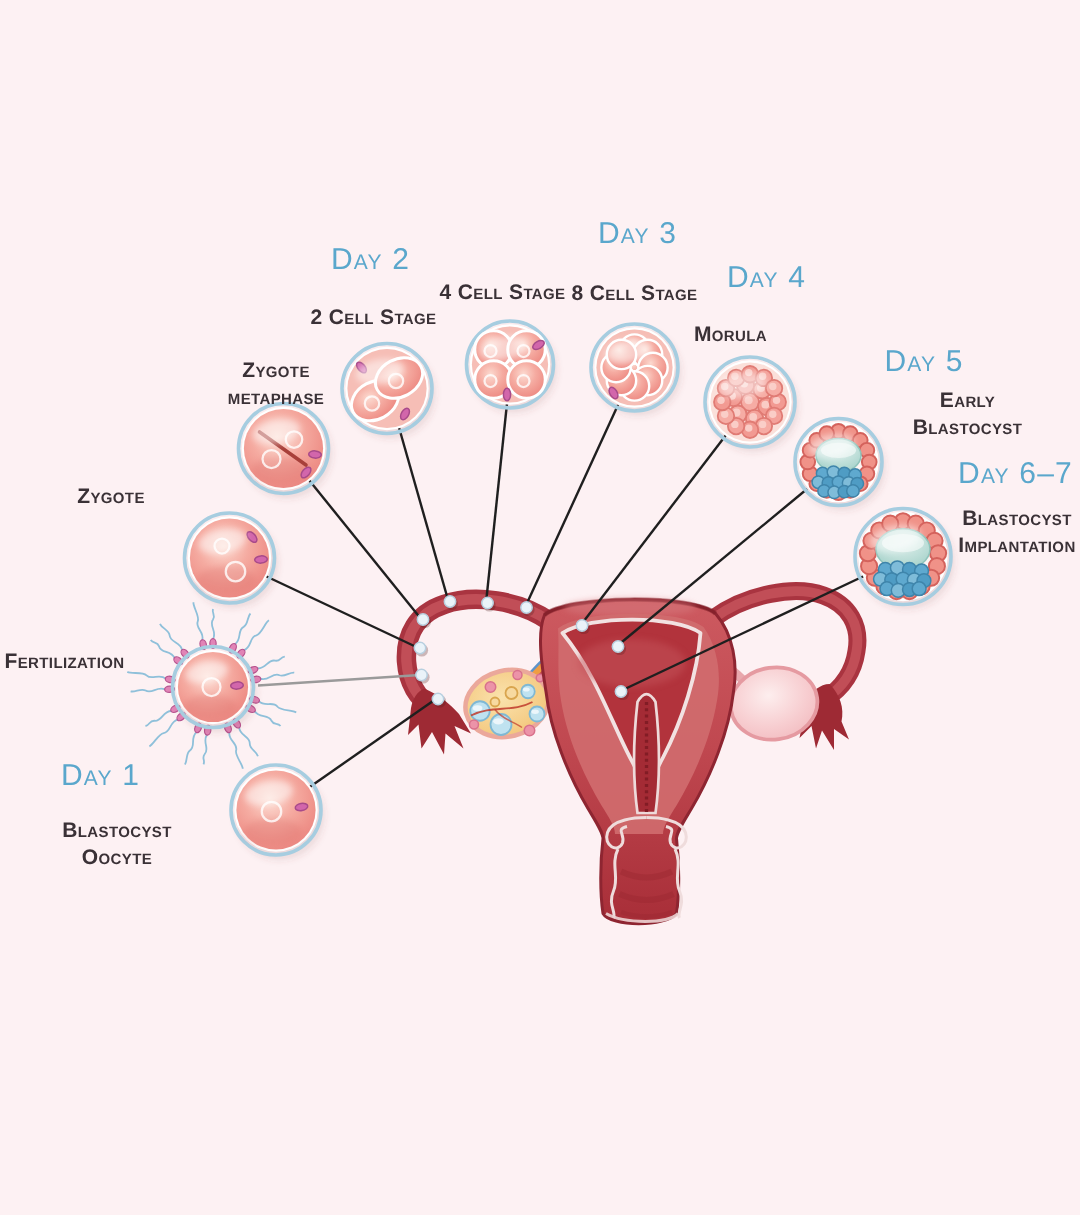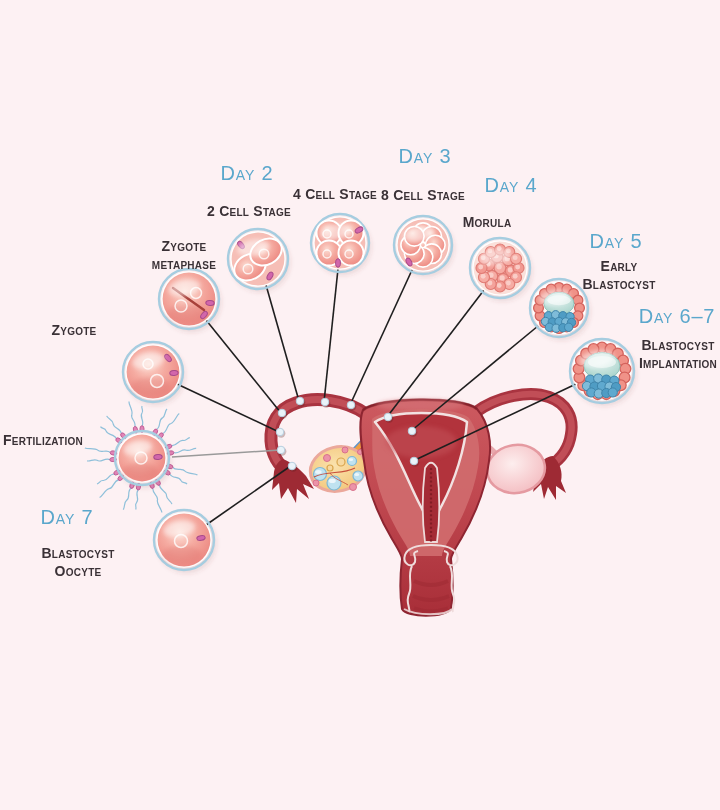--- a/index.html
+++ b/index.html
@@ -422,40 +422,40 @@
         <circle cx="7.518518518518519" cy="15.574074074074076" r="4.5962962962962965" fill="#7fbcd9" stroke="#3f85ab" stroke-width="1"></circle>
         <circle cx="13.962962962962964" cy="16.111111111111114" r="4.5962962962962965" fill="#4f9cc4" stroke="#3f85ab" stroke-width="1"></circle>
         <circle cx="-10.740740740740742" cy="21.481481481481485" r="4.5962962962962965" fill="#5fa9cf" stroke="#3f85ab" stroke-width="1"></circle>
         <circle cx="-3.2222222222222223" cy="22.555555555555557" r="4.5962962962962965" fill="#7fbcd9" stroke="#3f85ab" stroke-width="1"></circle>
         <circle cx="4.296296296296297" cy="22.01851851851852" r="4.5962962962962965" fill="#4f9cc4" stroke="#3f85ab" stroke-width="1"></circle>
         <circle cx="10.740740740740742" cy="21.481481481481485" r="4.5962962962962965" fill="#5fa9cf" stroke="#3f85ab" stroke-width="1"></circle>
         <ellipse cx="-2.9000000000000004" cy="-12.76" rx="17.4" ry="8.7" fill="#ffffff" opacity="0.5" filter="url(#soft)" transform="rotate(-10)"></ellipse>
       </g>
     </svg>
 
-  <div class="lbl day" style="left:17px;top:507px;width:100px">Day 7</div>
+  <div class="lbl day" style="left:17px;top:507px;width:100px">Day 1</div>
   <div class="lbl nm" style="left:18px;top:545px;width:120px">Blastocyst Oocyte</div>
 
   <div class="lbl nm" style="left:0px;top:432px;width:86px">Fertilization</div>
 
   <div class="lbl nm" style="left:24px;top:322px;width:100px">Zygote</div>
 
   <div class="lbl nm" style="left:143px;top:238px;width:82px">Zygote metaphase</div>
 
   <div class="lbl day" style="left:197px;top:163px;width:100px">Day 2</div>
   <div class="lbl nm" style="left:199px;top:203px;width:100px">2 Cell Stage</div>
 
   <div class="lbl nm" style="left:285px;top:186px;width:100px">4 Cell Stage</div>
 
   <div class="lbl day" style="left:375px;top:146px;width:100px">Day 3</div>
   <div class="lbl nm" style="left:373px;top:187px;width:100px">8 Cell Stage</div>
 
   <div class="lbl day" style="left:461px;top:175px;width:100px">Day 4</div>
   <div class="lbl nm" style="left:437px;top:214px;width:100px">Morula</div>
 
   <div class="lbl day" style="left:566px;top:231px;width:100px">Day 5</div>
-  <div class="lbl nm pre" style="left:569px;top:258px;width:100px">Early
+  <div class="lbl nm pre" style="left:595px;top:258px;width:100px">Early
 Blastocyst</div>
 
   <div class="lbl day" style="left:617px;top:306px;width:120px">Day 6–7</div>
   <div class="lbl nm pre" style="left:628px;top:337px;width:100px">Blastocyst
 Implantation</div>
 </div>
 
 </body></html>

